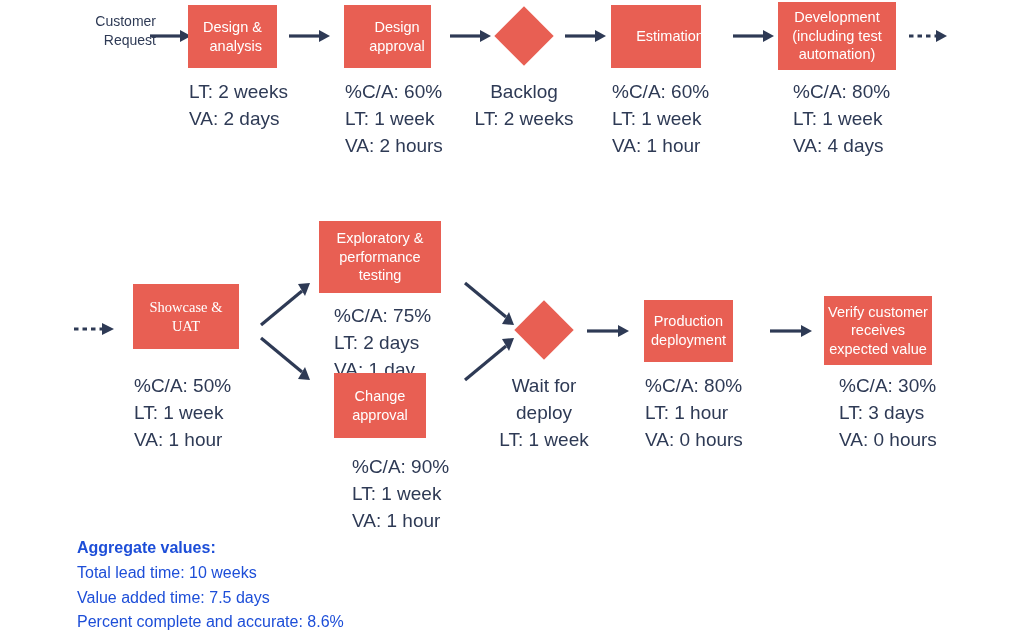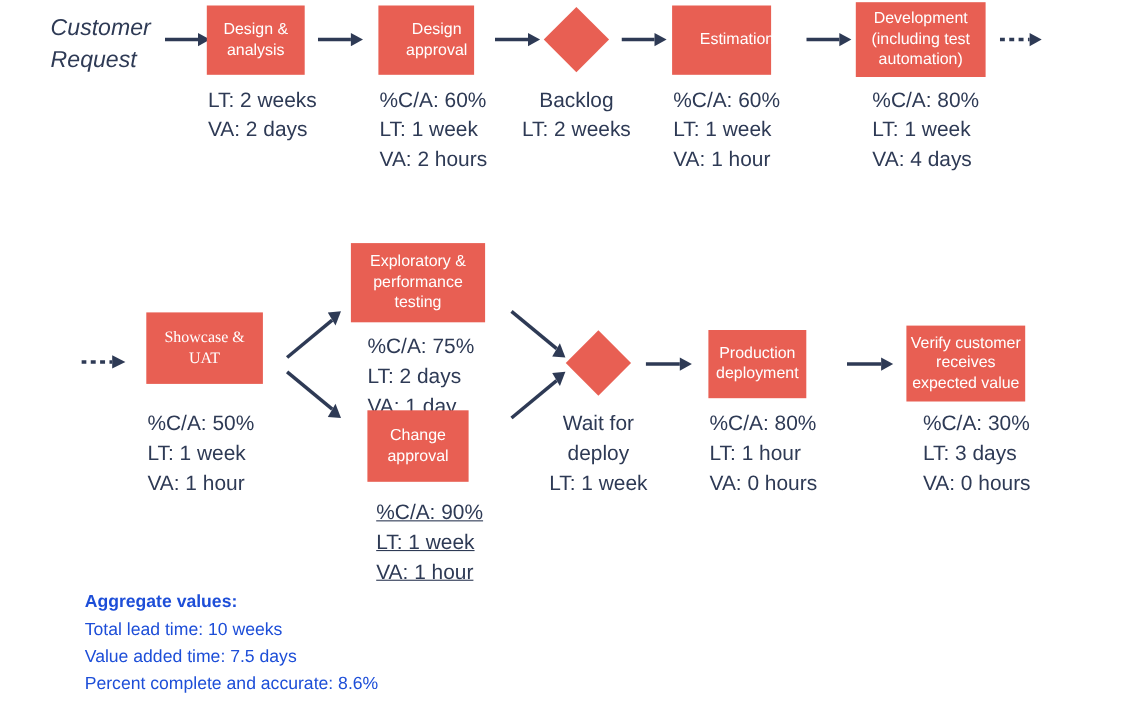--- a/index.html
+++ b/index.html
@@ -47,26 +47,25 @@
     line-height: 1.42;
     color: #2e3a55;
     white-space: pre-line;
   }
   .metrics.center { text-align: center; }
   .metrics.left   { text-align: left; }
 
   
   .plain-label {
     position: absolute;
-    font-size: 21px;
+    font-size: 14px;
     line-height: 1.38;
     color: #2e3a55;
-    text-align: left;
+    text-align: right;
     white-space: pre-line;
-    font-style: italic;
   }
 
   
   .arrow {
     position: absolute;
     pointer-events: none;
   }
 
   
   .aggregate {
@@ -87,21 +86,21 @@
 <div id="canvas">
 
   <div class="plain-label" style="left:46px; top:12px; width:110px;">Customer
 Request</div>
 
   <svg class="arrow" style="left:150px; top:27px;" width="42" height="18" viewBox="0 0 42 18">
     <line x1="0" y1="9" x2="30" y2="9" stroke="#2e3a55" stroke-width="3.2"></line>
     <polygon points="30,3 41,9 30,15" fill="#2e3a55"></polygon>
   </svg>
 
-  <div class="proc-box" style="left:188px; top:5px; width:89px; height:63px;">Design &amp;
+  <div class="proc-box" style="left:188px; top:5px; width:89px; height:63px;text-align:right;">Design &amp;
 analysis</div>
   <div class="metrics left" style="left:189px; top:79px; width:120px;">LT: 2 weeks
 VA: 2 days</div>
 
   <svg class="arrow" style="left:289px; top:27px;" width="42" height="18" viewBox="0 0 42 18">
     <line x1="0" y1="9" x2="30" y2="9" stroke="#2e3a55" stroke-width="3.2"></line>
     <polygon points="30,3 41,9 30,15" fill="#2e3a55"></polygon>
   </svg>
 
   <div class="proc-box" style="left:344px; top:5px; width:87px; height:63px;padding-left:23px;">Design
@@ -169,21 +168,21 @@
 
   <div class="proc-box" style="left:319px; top:221px; width:122px; height:72px;">Exploratory &amp;
 performance
 testing</div>
   <div class="metrics left" style="left:334px; top:303px; width:130px;">%C/A: 75%
 LT: 2 days
 VA: 1 day</div>
 
   <div class="proc-box" style="left:334px; top:373px; width:92px; height:65px;">Change
 approval</div>
-  <div class="metrics left" style="left:342px; top:454px; width:130px;text-decoration:underline;">%C/A: 90%
+  <div class="metrics left" style="left:352px; top:454px; width:130px;">%C/A: 90%
 LT: 1 week
 VA: 1 hour</div>
 
   <svg class="arrow" style="left:462px; top:280px;" width="58" height="46" viewBox="0 0 58 46">
     <line x1="3" y1="3" x2="44" y2="37" stroke="#2e3a55" stroke-width="3.2"></line>
     <polygon points="40,44 52,45 47,32" fill="#2e3a55"></polygon>
   </svg>
 
   <svg class="arrow" style="left:462px; top:337px;" width="58" height="46" viewBox="0 0 58 46">
     <line x1="3" y1="43" x2="44" y2="9" stroke="#2e3a55" stroke-width="3.2"></line>

